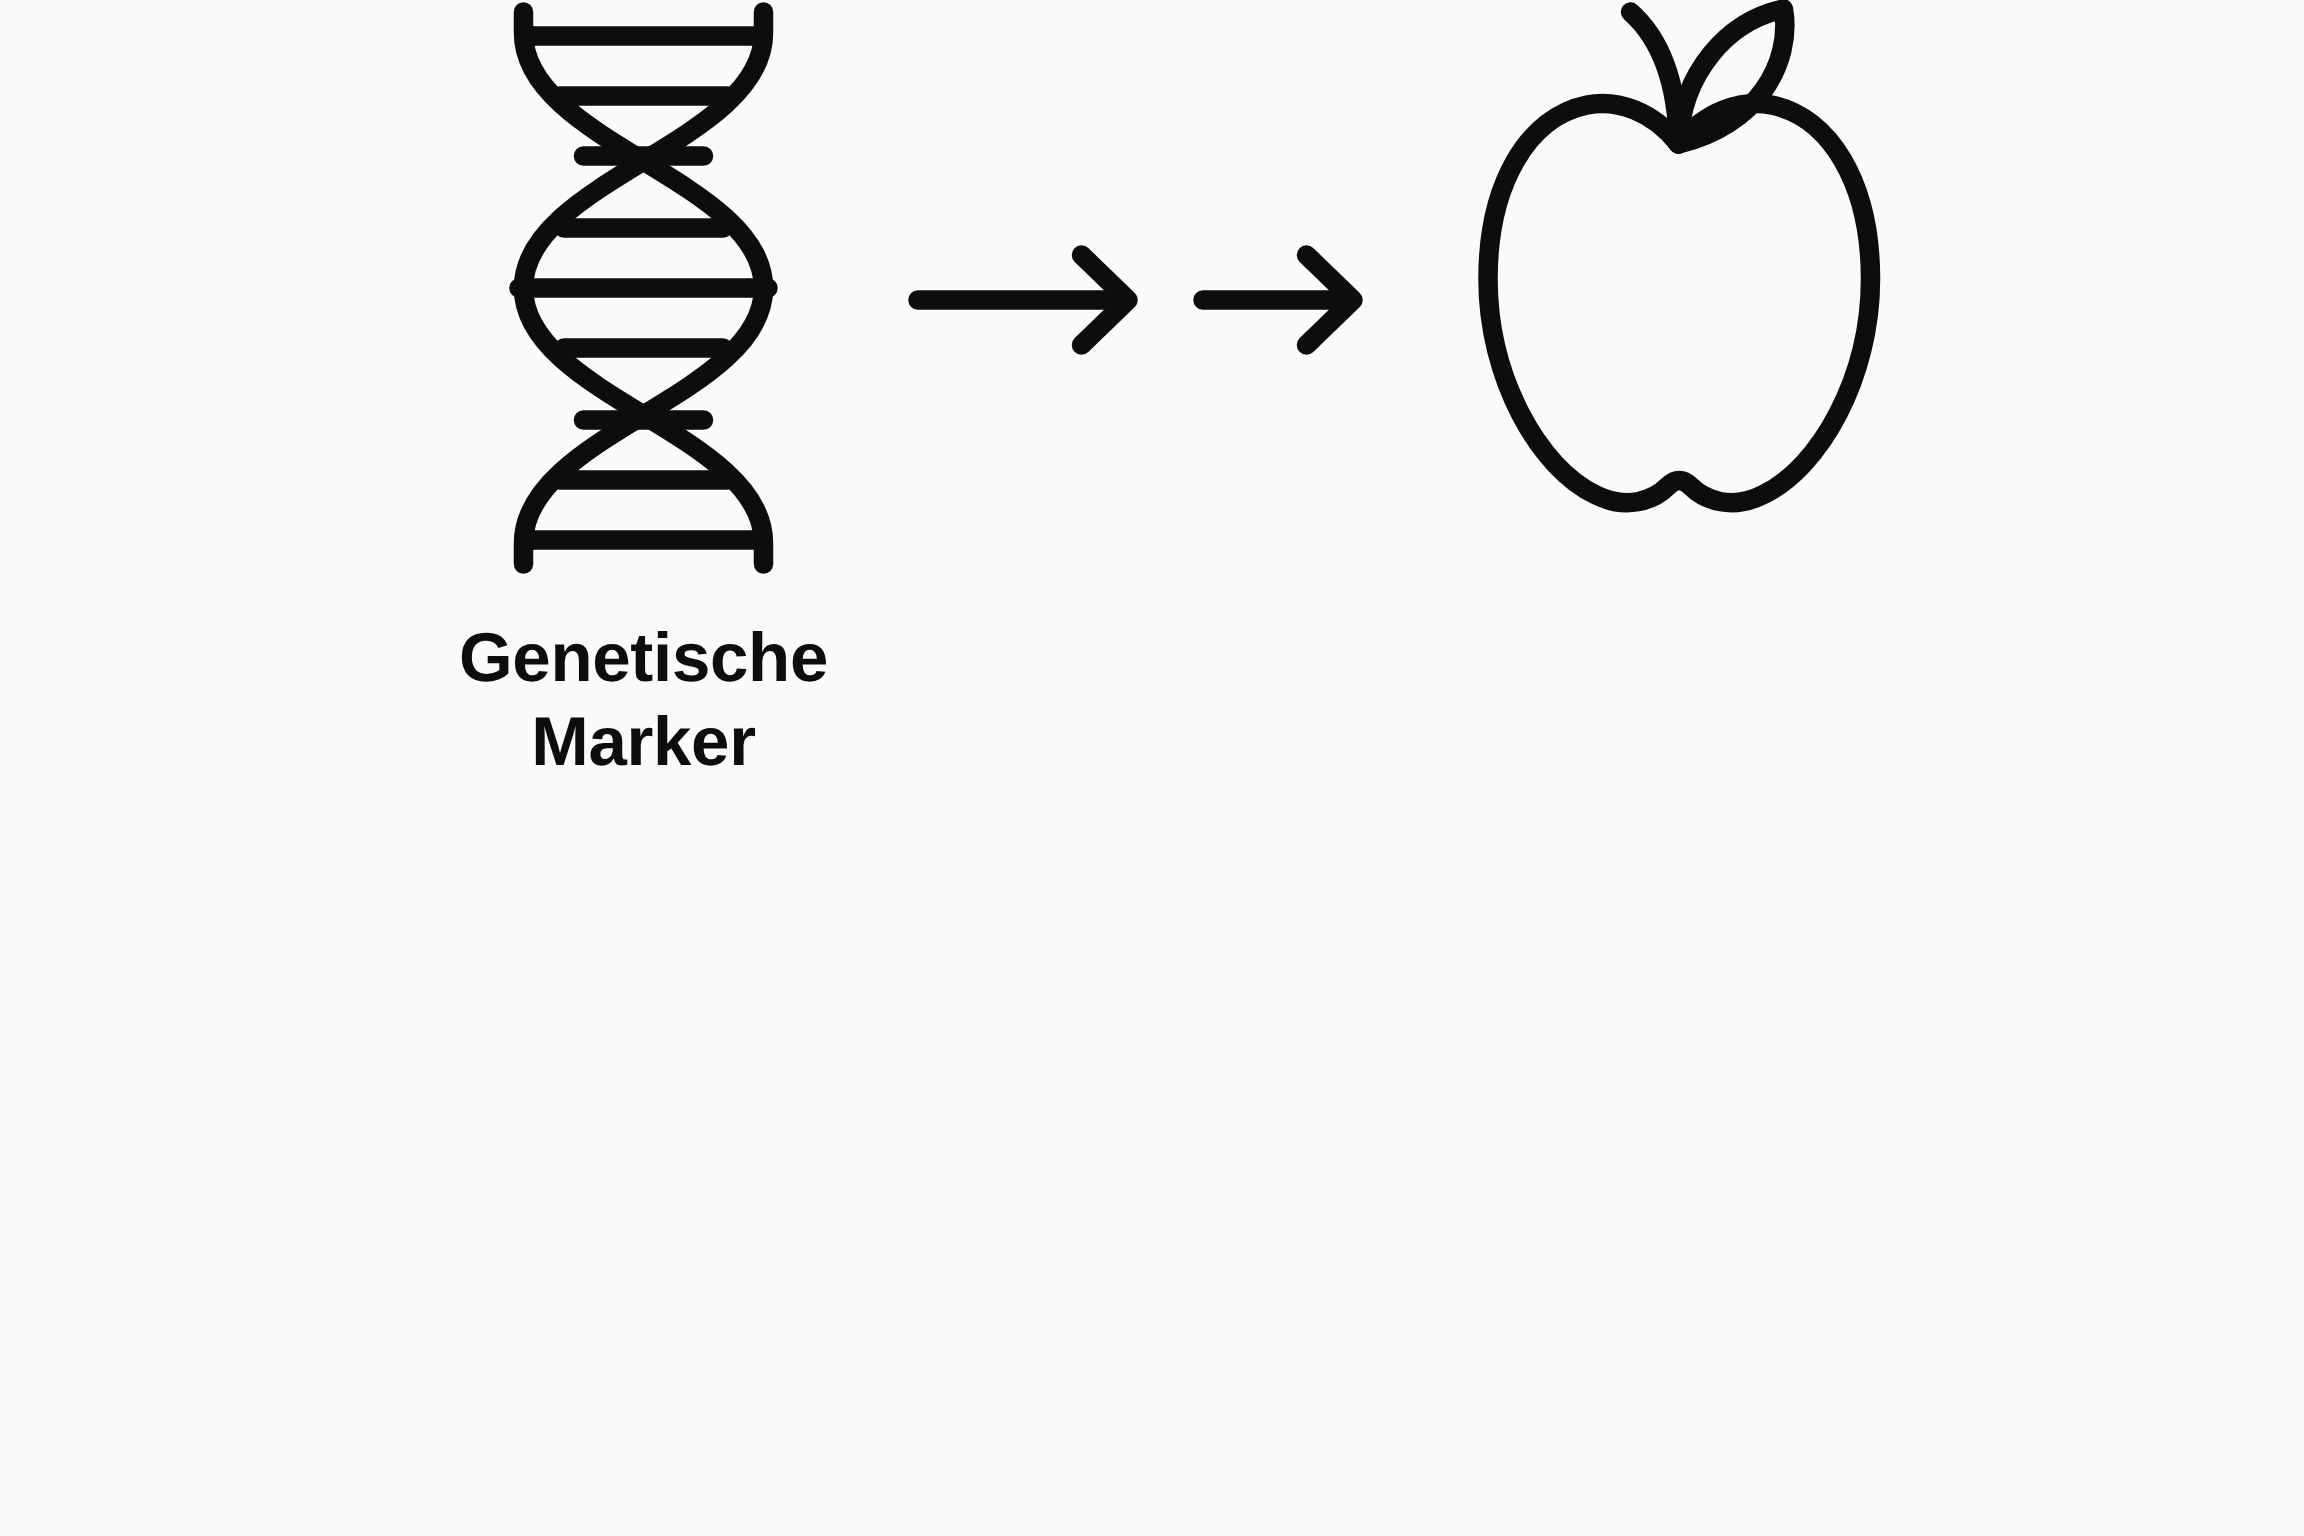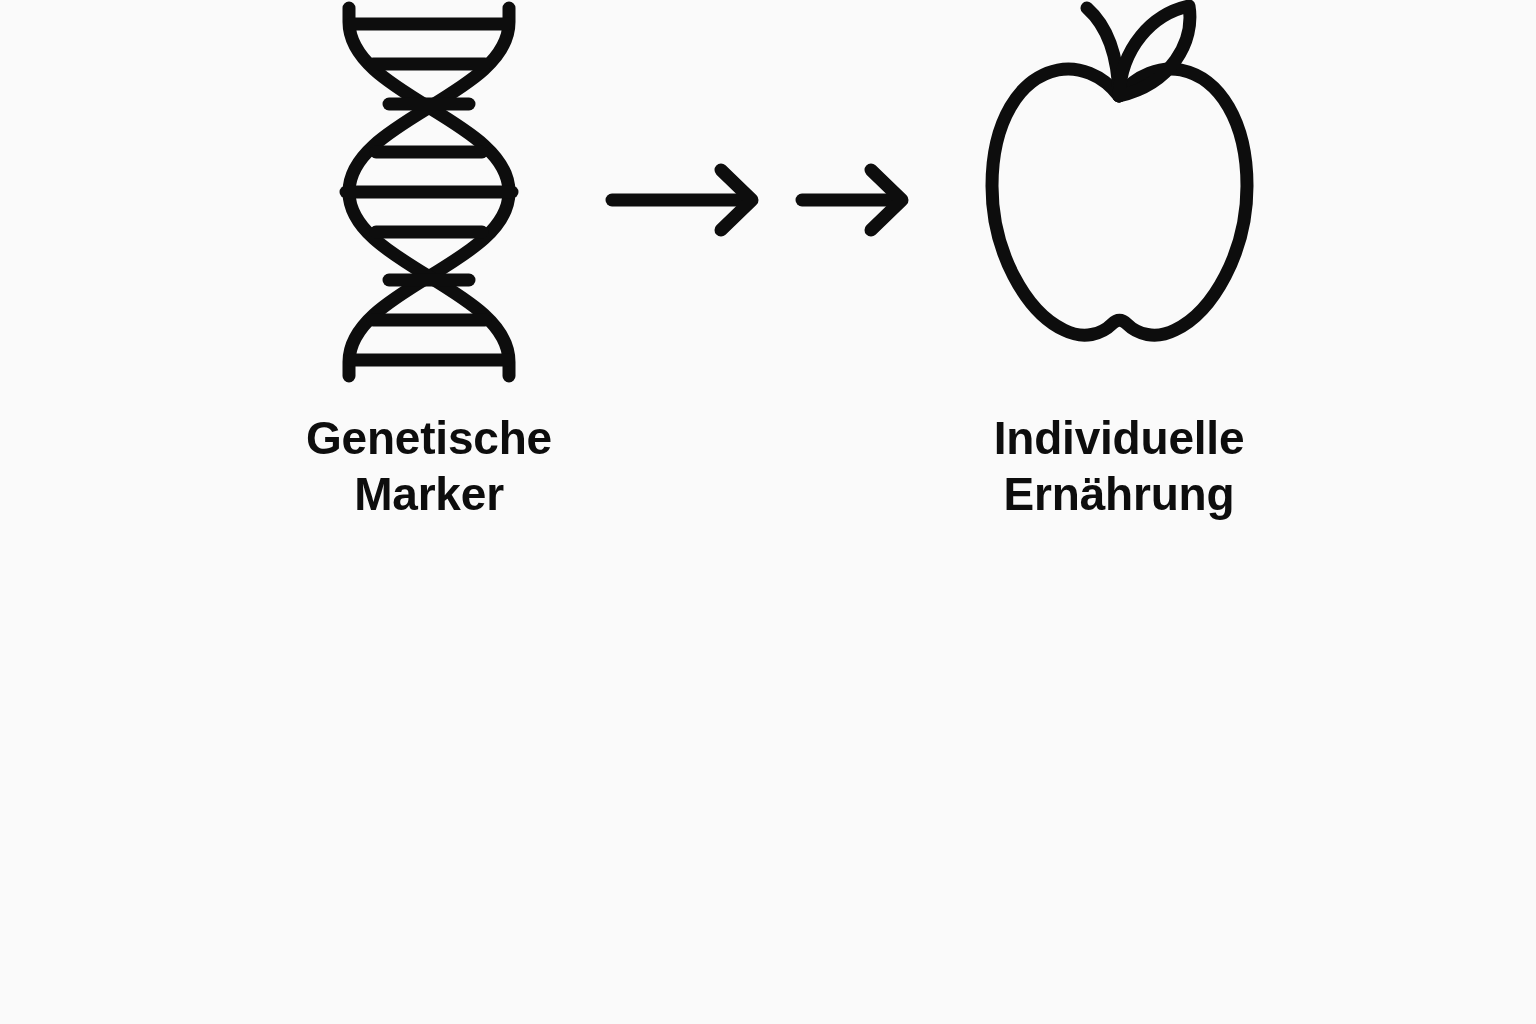--- a/index.html
+++ b/index.html
@@ -128,18 +128,16 @@
               C239 312 273 252 273 186
               C273 122 246 78 207 70
               C187 66 163 74 145 96 Z"></path>
 
             <path d="M113 8 C131 24 144 52 145 96"></path>
 
             <path d="M145 96 C147 48 178 14 215 6 C221 42 197 84 145 96 Z"></path>
           </g>
         </svg>
       </div>
-      <div class="stage-label">Individuelle
-Ernährung</div>
     </div>
 
   </div>
 </div>
 
 </body></html>

